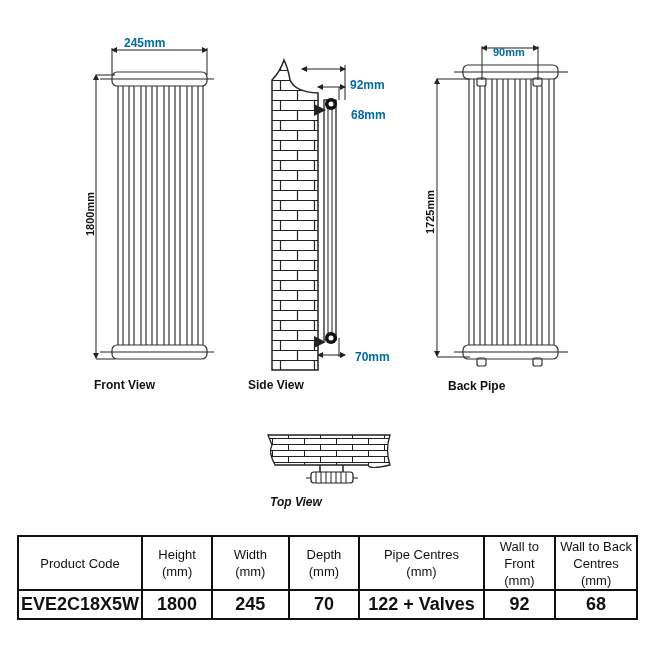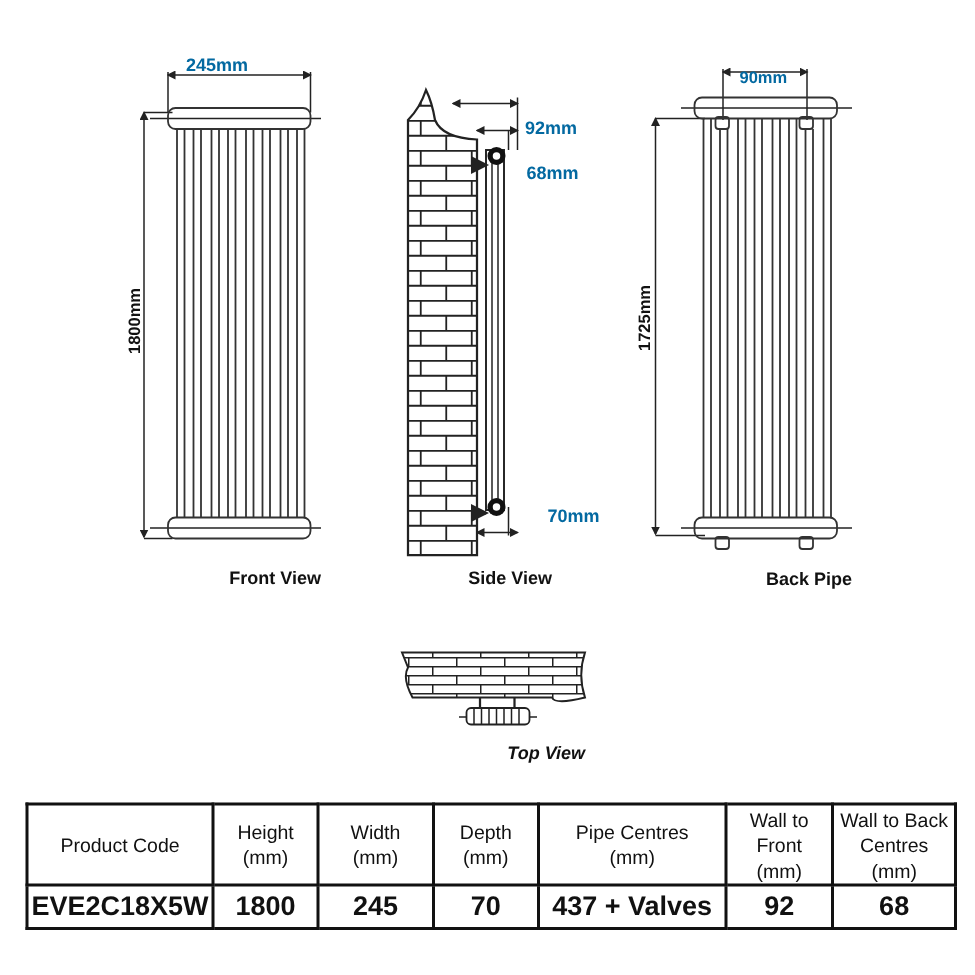--- a/index.html
+++ b/index.html
@@ -1,19 +1,19 @@
 <!DOCTYPE html>
 <html><head>
 <meta charset="utf-8">
 <style>
   html, body { margin:0; padding:0; background:#ffffff; }
   body { width:650px; height:650px; position:relative; overflow:hidden; font-family:"Liberation Sans", sans-serif; color:#111; }
   svg.drawing { position:absolute; left:0; top:0; }
   .lbl { position:absolute; font-family:"Liberation Sans", sans-serif; font-weight:bold; font-size:12px; color:#0369a1; white-space:nowrap; }
-  .view-label { position:absolute; font-weight:bold; font-size:12px; text-align:right; width:120px; }
+  .view-label { position:absolute; font-weight:bold; font-size:12px; text-align:left; width:120px; }
   .rot { position:absolute; transform:rotate(-90deg); transform-origin:center; font-weight:bold; font-size:11px; white-space:nowrap; }
   table.spec { position:absolute; left:17px; top:535px; width:621px; border-collapse:collapse; font-family:"Liberation Sans", sans-serif; }
   table.spec th, table.spec td { border:2px solid #111; text-align:center; padding:0 2px; }
   table.spec th { font-weight:normal; font-size:13px; height:52px; line-height:17px; }
   table.spec td { font-weight:bold; font-size:18px; height:27px; }
 </style>
 </head>
 <body>
 
 <svg class="drawing" width="650" height="650" viewBox="0 0 650 650" xmlns="http://www.w3.org/2000/svg">
@@ -98,21 +98,21 @@
       <rect x="311" y="472" width="42" height="11" rx="3"></rect>
     </g>
     <path d="M316,472 V483 M321,472 V483 M326,472 V483 M331,472 V483 M336,472 V483 M341,472 V483 M346,472 V483" stroke="#222" stroke-width="1"></path>
   </g>
 </svg>
 
 <span class="lbl" style="left:124px; top:36px;">245mm</span>
 <span class="rot" style="left:60px; top:208px; width:60px; text-align:center;">1800mm</span>
 <span class="lbl" style="left:350px; top:66px;margin-top:12px;">92mm</span>
 <span class="lbl" style="left:351px; top:72px;margin-top:36px;">68mm</span>
-<span class="lbl" style="left:355px; top:337px;margin-left:10px;">70mm</span>
+<span class="lbl" style="left:355px; top:350px;">70mm</span>
 <span class="lbl" style="left:493px; top:46px; font-size:11px;">90mm</span>
 <span class="rot" style="left:400px; top:206px; width:60px; text-align:center;">1725mm</span>
 
 <span class="view-label" style="left:94px; top:378px;">Front View</span>
 <span class="view-label" style="left:248px; top:378px;">Side View</span>
 <span class="view-label" style="left:448px; top:379px;">Back Pipe</span>
 <span class="view-label" style="left:270px; top:495px;font-style:italic;">Top View</span>
 
 <table class="spec">
   <colgroup>
@@ -134,18 +134,18 @@
       <th><span>Wall to</span><br><span>Front</span><br><span>(mm)</span></th>
       <th><span>Wall to Back</span><br><span>Centres</span><br><span>(mm)</span></th>
     </tr>
   </thead>
   <tbody>
     <tr>
       <td>EVE2C18X5W</td>
       <td>1800</td>
       <td>245</td>
       <td>70</td>
-      <td>437 + Valves</td>
+      <td>122 + Valves</td>
       <td>92</td>
       <td>68</td>
     </tr>
   </tbody>
 </table>
 
 </body></html>

